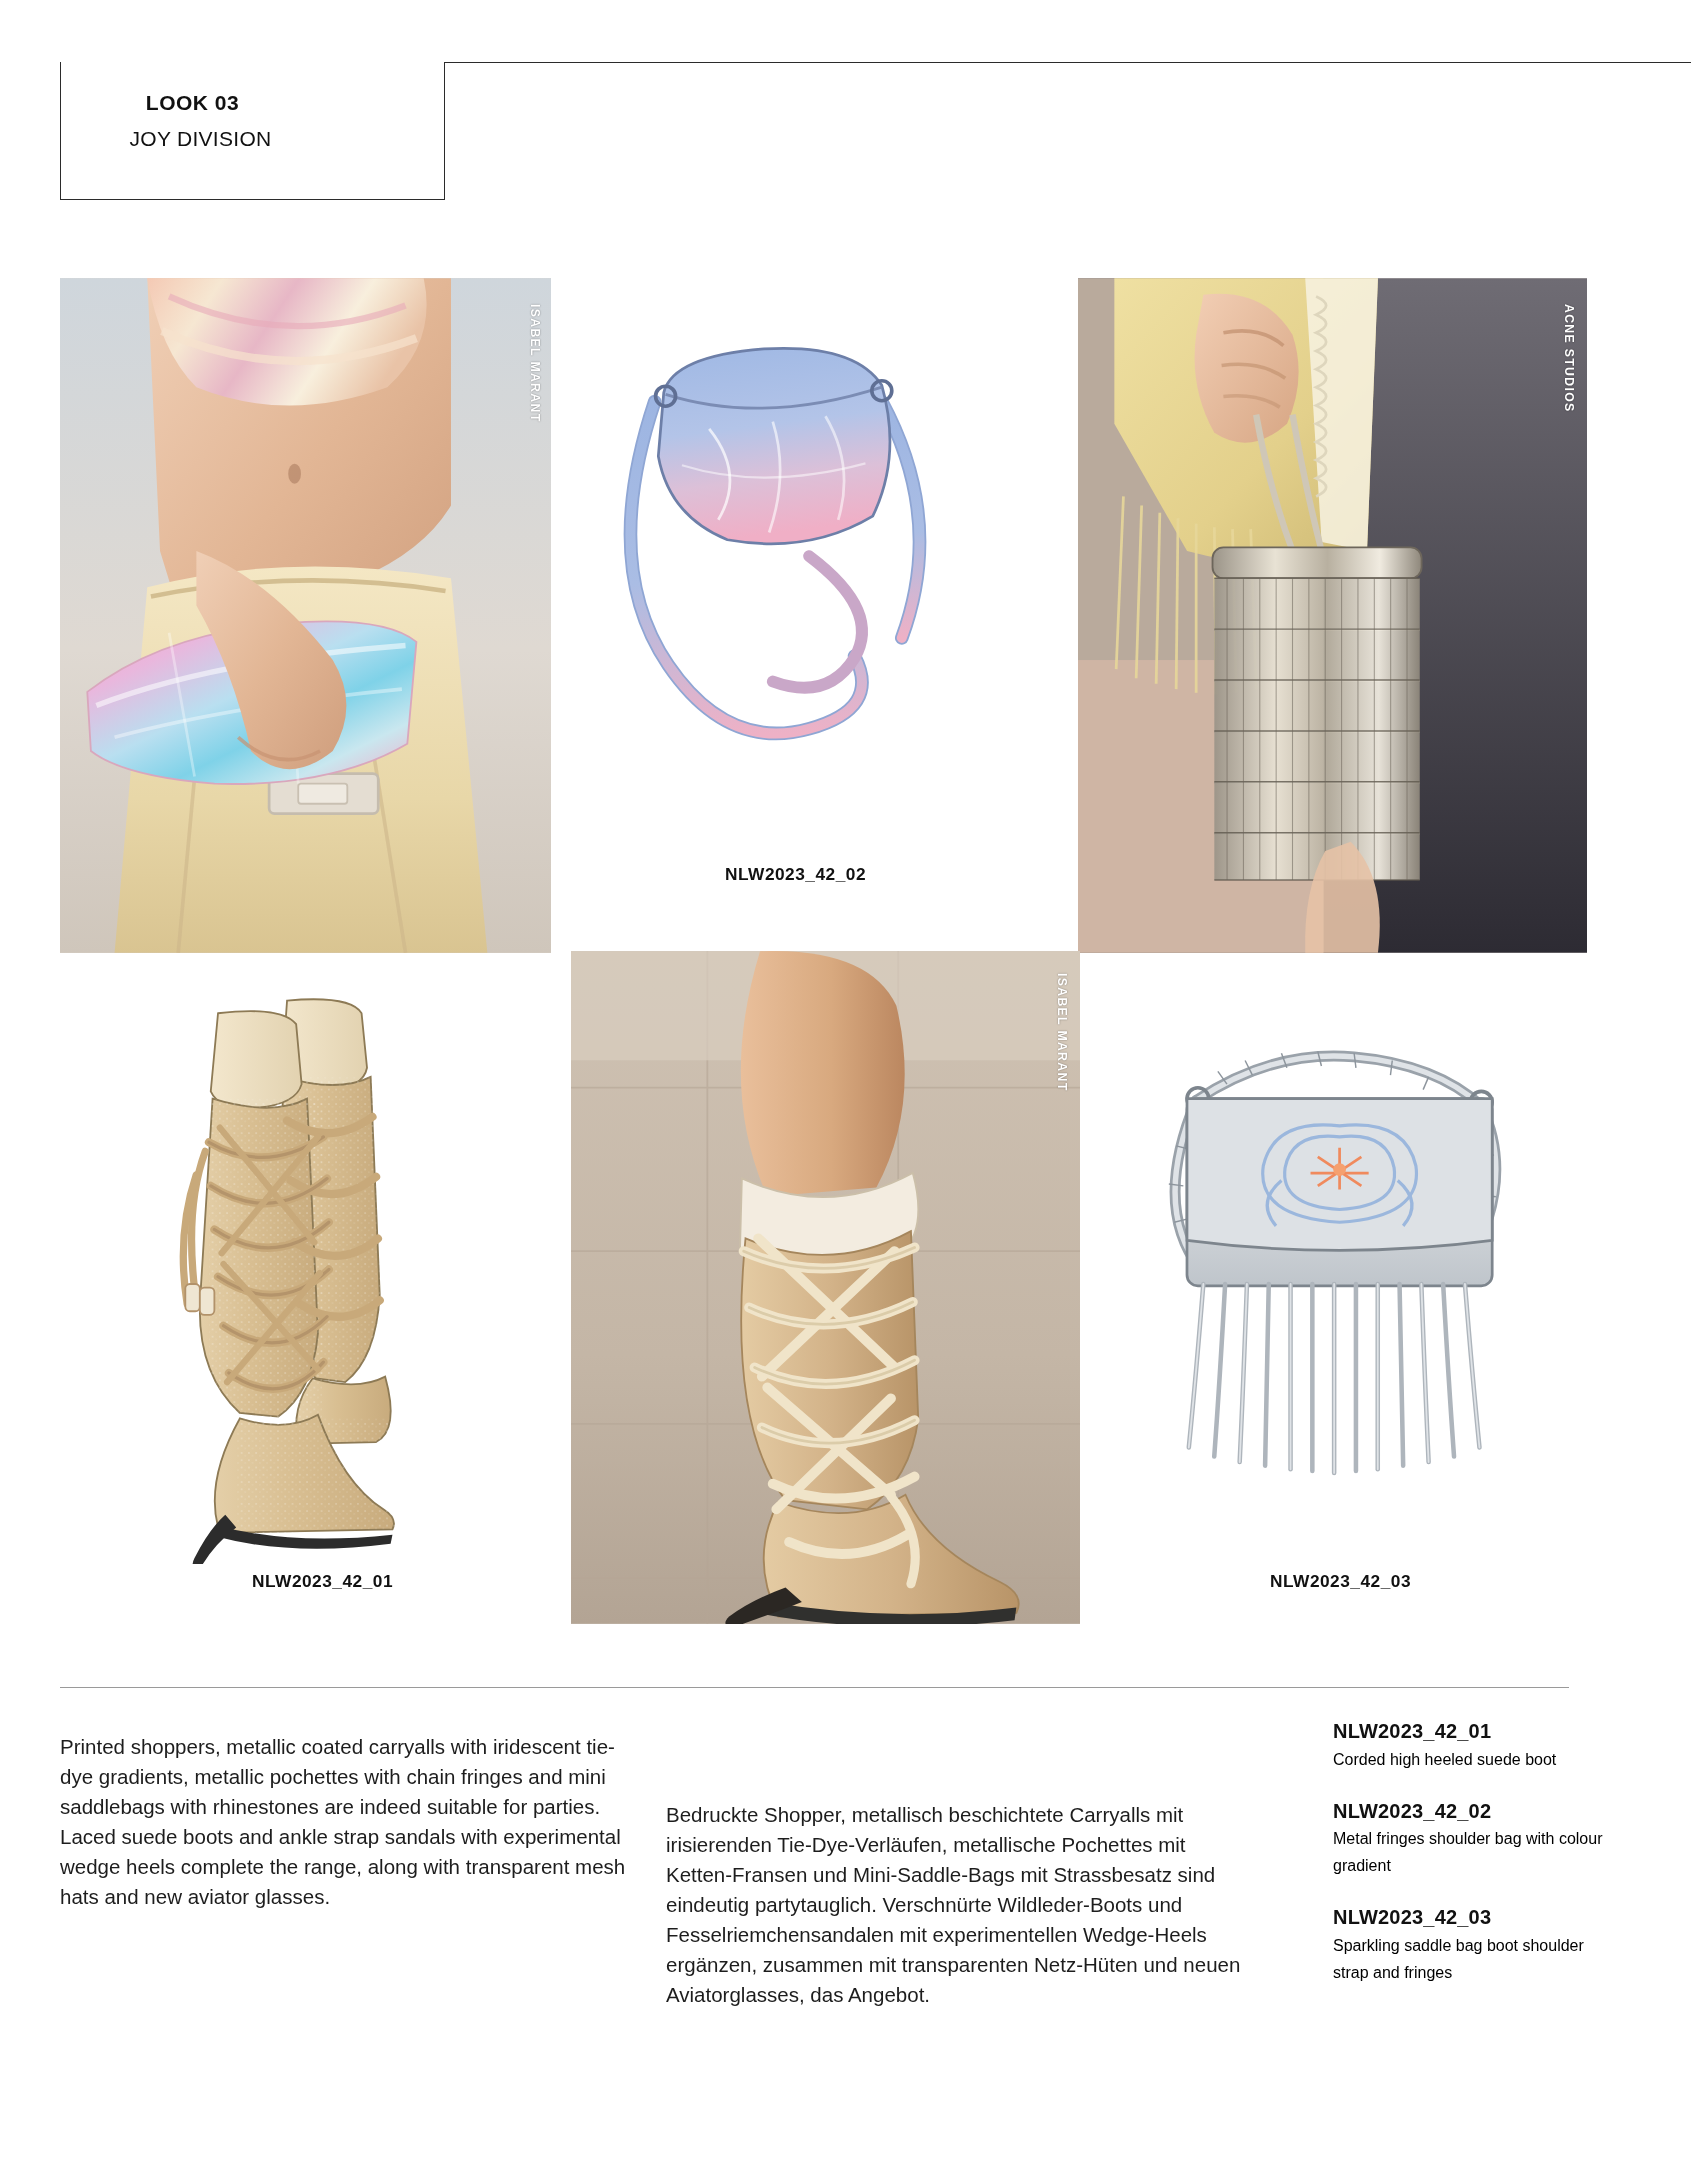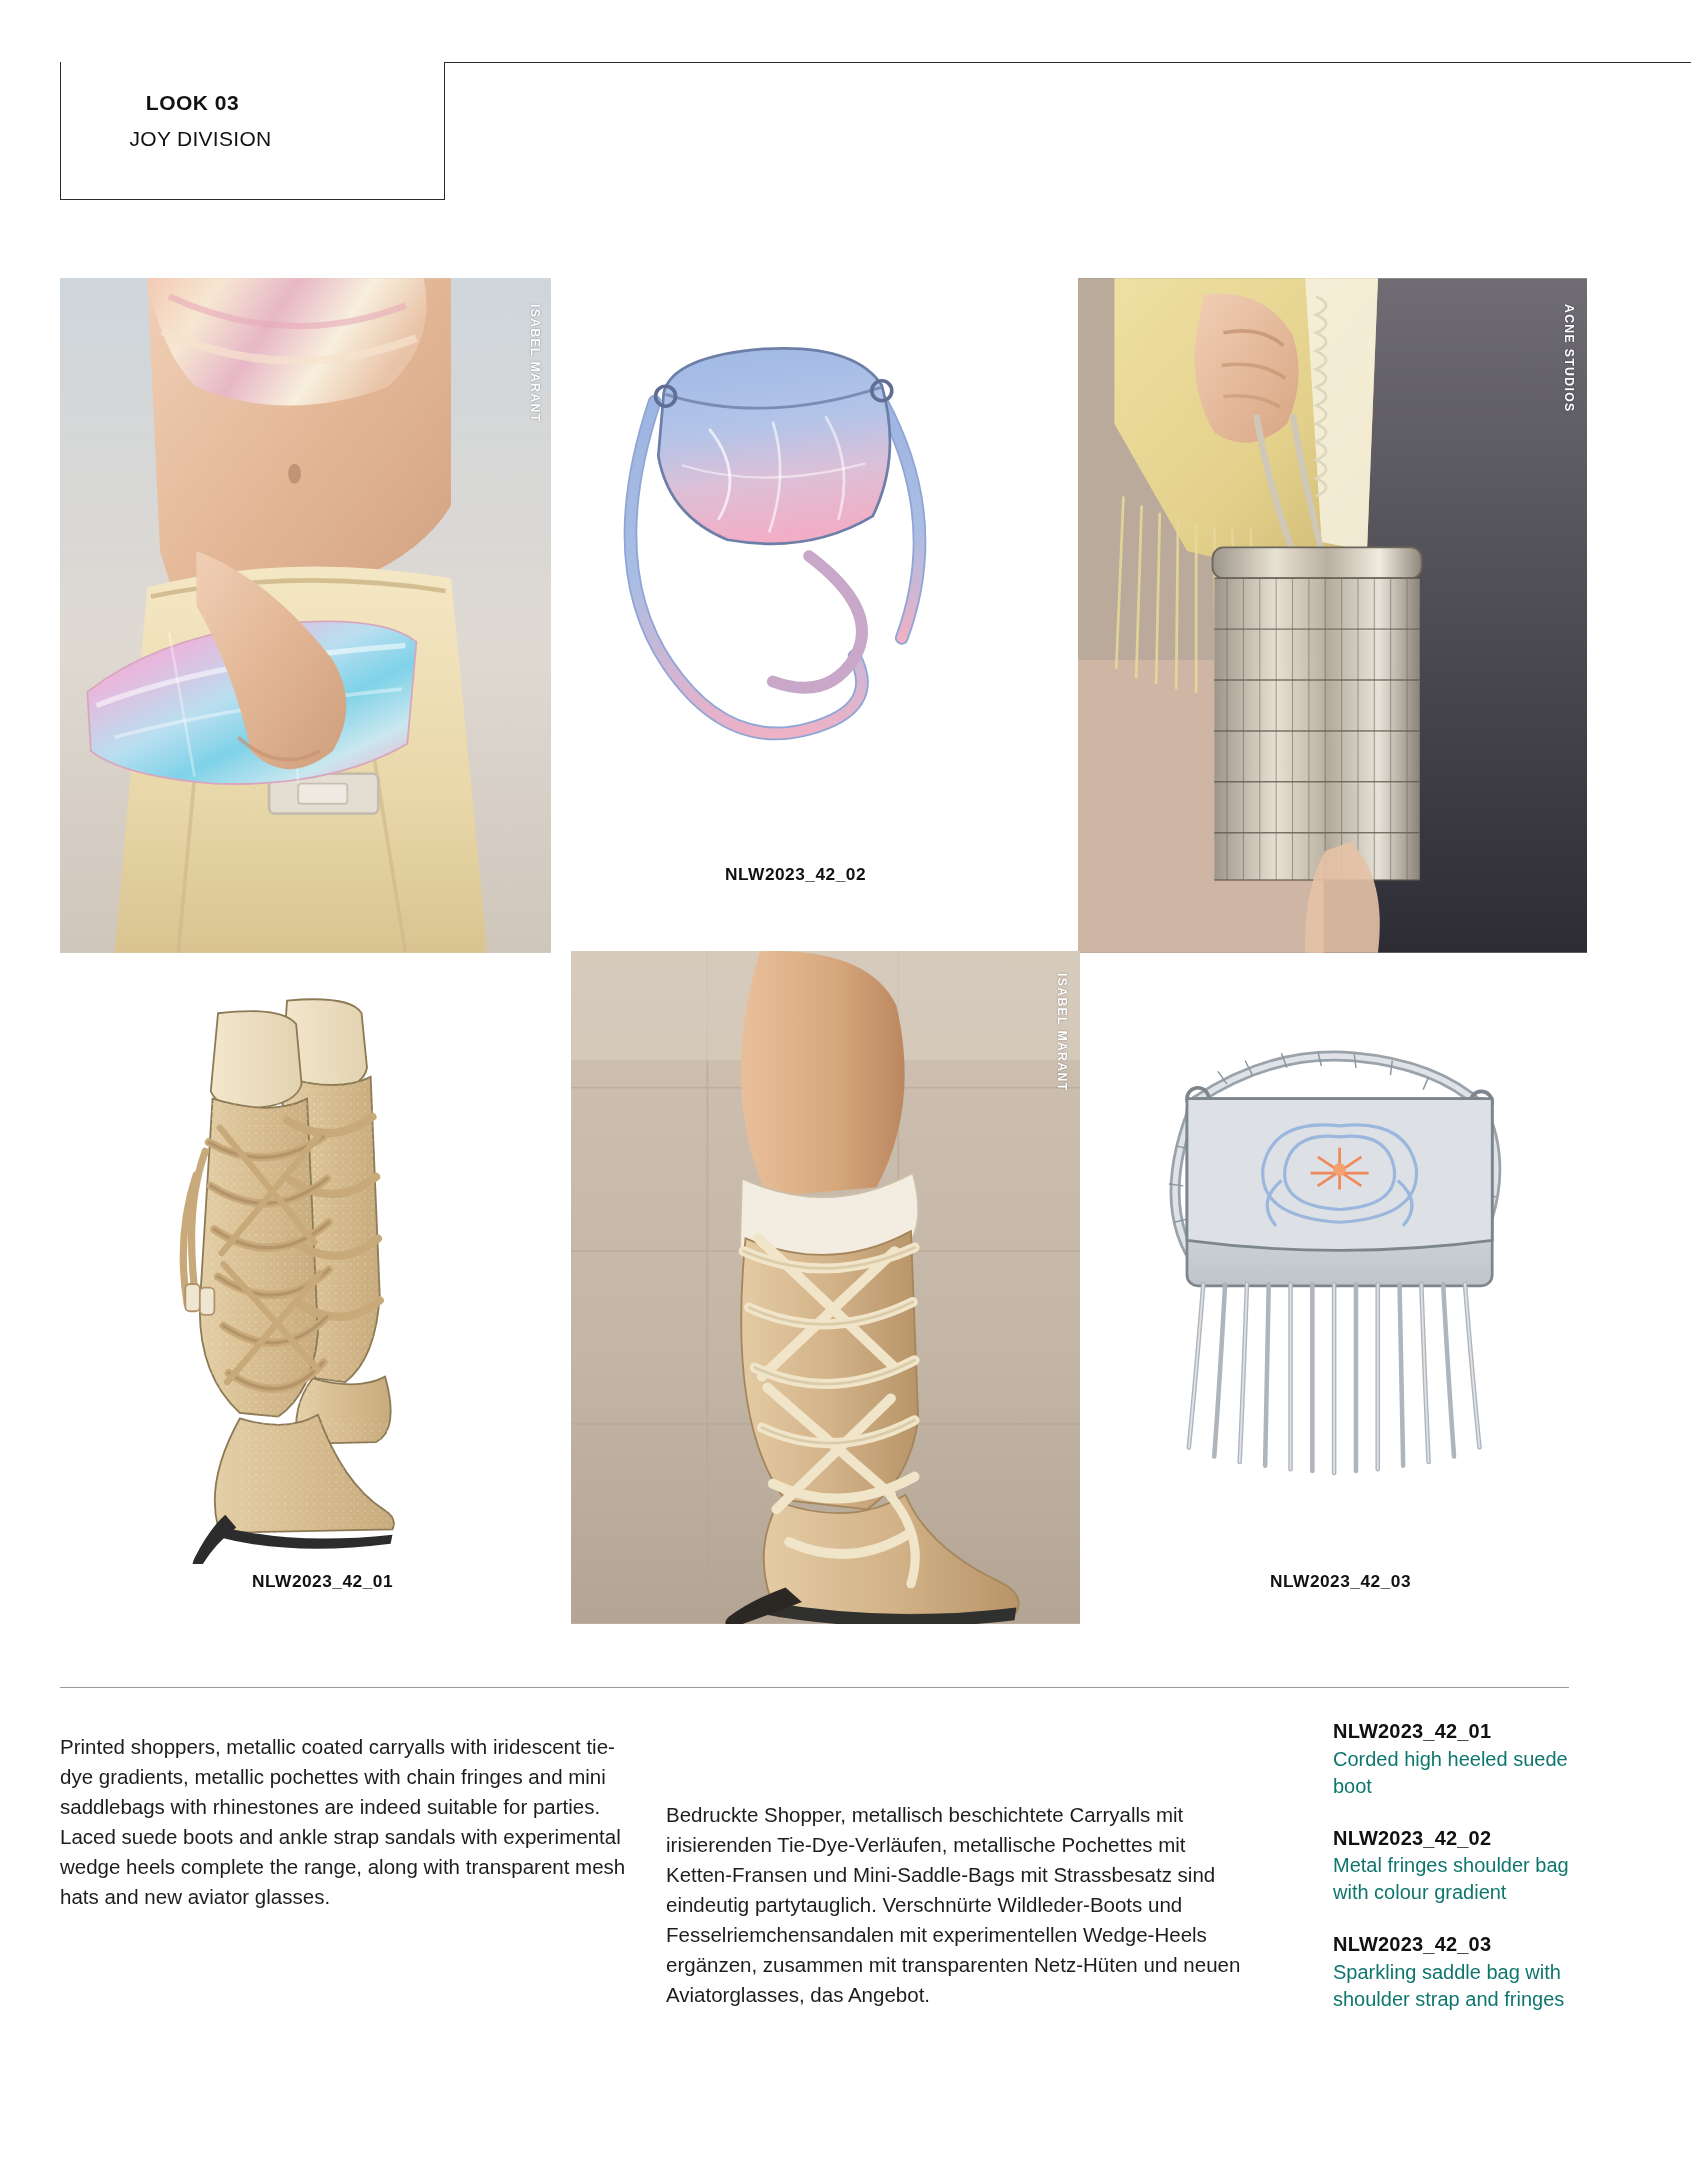--- a/index.html
+++ b/index.html
@@ -104,21 +104,21 @@
   }
   #col-en { left: 60px; top: 1720px; width: 582px; margin-top: 12px; }
   #col-de { left: 666px; top: 1800px; width: 591px; }
 
   #col-ref { position: absolute; left: 1333px; top: 1720px; width: 273px; }
   .ref-block { margin-bottom: 27px; }
   .ref-code {
     font-size: 20px; font-weight: bold; color: #111; letter-spacing: 0.2px;
     margin-bottom: 2.7px;
   }
-  .ref-desc { font-size: 20px; line-height: 27px; color: #0f766e; }
+  .ref-desc { font-size: 16px; line-height: 27px; color: #000000; }
 
   
   svg { display: block; }
 </style>
 </head>
 <body>
 
 <div class="top-rule"></div>
 <div class="look-box"></div>
 <div class="look-title">LOOK 03</div>
@@ -549,16 +549,16 @@
   <div class="ref-block">
     <div class="ref-code">NLW2023_42_01</div>
     <div class="ref-desc">Corded high heeled suede boot</div>
   </div>
   <div class="ref-block">
     <div class="ref-code">NLW2023_42_02</div>
     <div class="ref-desc">Metal fringes shoulder bag with colour gradient</div>
   </div>
   <div class="ref-block">
     <div class="ref-code">NLW2023_42_03</div>
-    <div class="ref-desc">Sparkling saddle bag with shoulder strap and fringes</div>
+    <div class="ref-desc">Sparkling saddle bag boot shoulder strap and fringes</div>
   </div>
 </div>
 
 
 </body></html>

